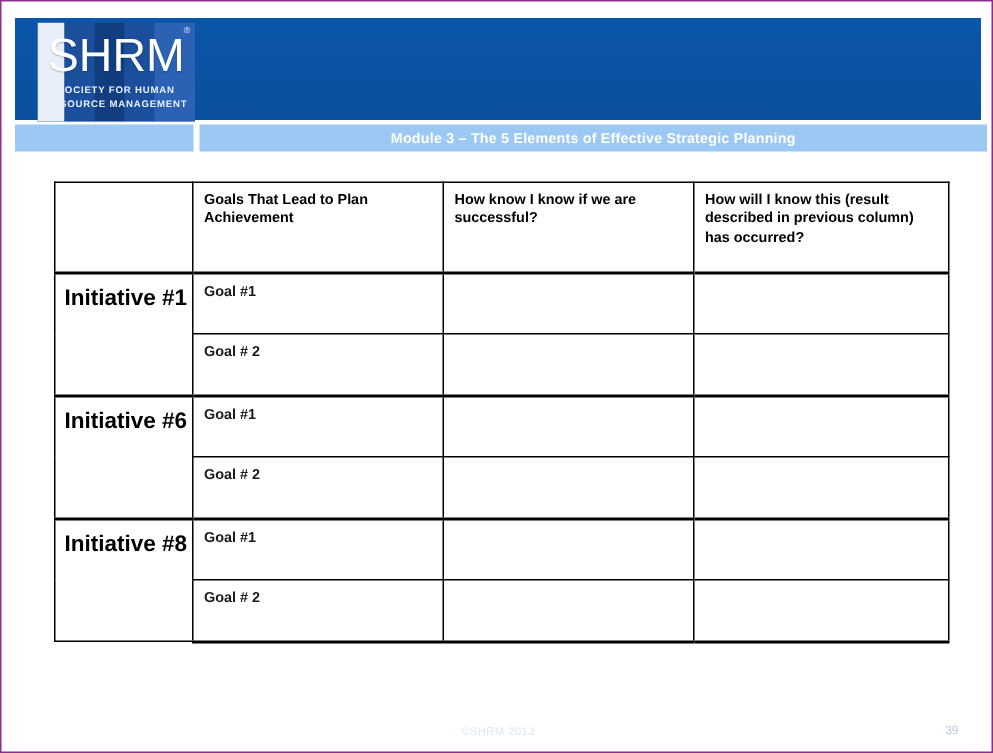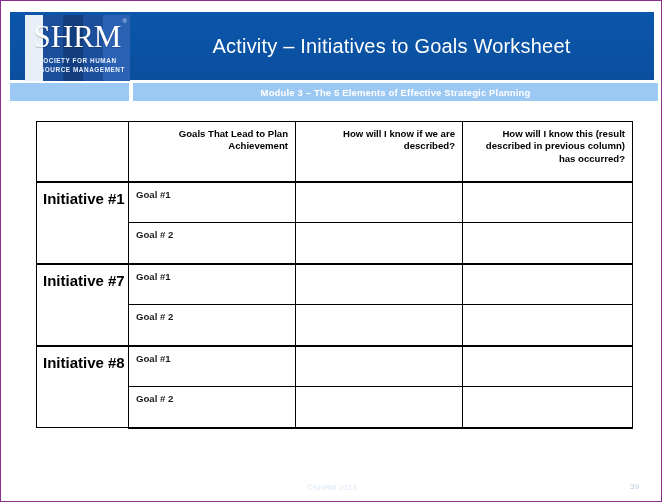--- a/index.html
+++ b/index.html
@@ -56,21 +56,21 @@
   #logo-bands {
     position: absolute; left: 0; top: 0;
     width: 105px; height: 66px;
   }
   .lb { position: absolute; top: 0; height: 66px; }
   #logo-letters {
     position: absolute;
     left: 0; top: 1px;
     width: 105px; height: 40px;
     display: flex; align-items: center; justify-content: center;
-    font-family: Liberation Serif, serif;
+    font-family: Liberation Sans, sans-serif;
     font-size: 31px;
     line-height: 1;
     color: #ffffff;
     letter-spacing: 0px;
     text-shadow: 0 1px 1px rgba(0,0,0,0.25);
   }
   #logo-reg {
     position: absolute;
     right: 3px; top: 3px;
     font-family: "Liberation Sans", sans-serif;
@@ -125,21 +125,21 @@
     padding: 0;
     background: #ffffff;
   }
   col.c1 { width: 92px; }
   col.c2 { width: 167px; }
   col.c3 { width: 167px; }
   col.c4 { width: 170px; }
 
   .hdr-cell {
     height: 60px;
-    text-align: right;
+    text-align: left;
     vertical-align: top;
   }
   .hdr-cell .t {
     display: block;
     padding: 6px 7px 0 7px;
     font-size: 9.6px;
     font-weight: bold;
     line-height: 1.28;
     color: #000000;
   }
@@ -199,21 +199,20 @@
       <div class="lb" style="left:78px;width:27px;background:#2b62b4;"></div>
     </div>
     <div id="logo-letters">SHRM</div>
     <div id="logo-reg">®</div>
     <div id="logo-sub">
       <div>SOCIETY FOR HUMAN</div>
       <div>RESOURCE MANAGEMENT</div>
     </div>
   </div>
 
-  <div id="header-title">Activity – Initiatives to Goals Worksheet</div>
 
   <div id="module-bar-left"></div>
   <div id="module-bar">
     <span id="module-text">Module 3 – The 5 Elements of Effective Strategic Planning</span>
   </div>
 
   <table id="worksheet">
     <colgroup>
       <col class="c1">
         <col class="c2">
@@ -222,21 +221,21 @@
     </colgroup>
     <thead>
       <tr>
         <th class="hdr-cell">
           <span class="t"></span>
         </th>
         <th class="hdr-cell">
           <span class="t">Goals That Lead to Plan Achievement</span>
         </th>
         <th class="hdr-cell">
-          <span class="t">How will I know if we are described?</span>
+          <span class="t">How know I know if we are successful?</span>
         </th>
         <th class="hdr-cell">
           <span class="t">How will I know this (result described in previous column) has occurred?</span>
         </th>
       </tr>
     </thead>
     <tbody>
 
       <tr>
         <td class="body-cell init-cell grp-top" rowspan="2">
@@ -259,21 +258,21 @@
         <td class="body-cell goal-cell">
           <span class="t"></span>
         </td>
         <td class="body-cell goal-cell">
           <span class="t"></span>
         </td>
       </tr>
 
       <tr>
         <td class="body-cell init-cell grp-top" rowspan="2">
-          <span class="t">Initiative #7</span>
+          <span class="t">Initiative #6</span>
         </td>
         <td class="body-cell goal-cell grp-top">
           <span class="t">Goal #1</span>
         </td>
         <td class="body-cell goal-cell grp-top">
           <span class="t"></span>
         </td>
         <td class="body-cell goal-cell grp-top">
           <span class="t"></span>
         </td>

